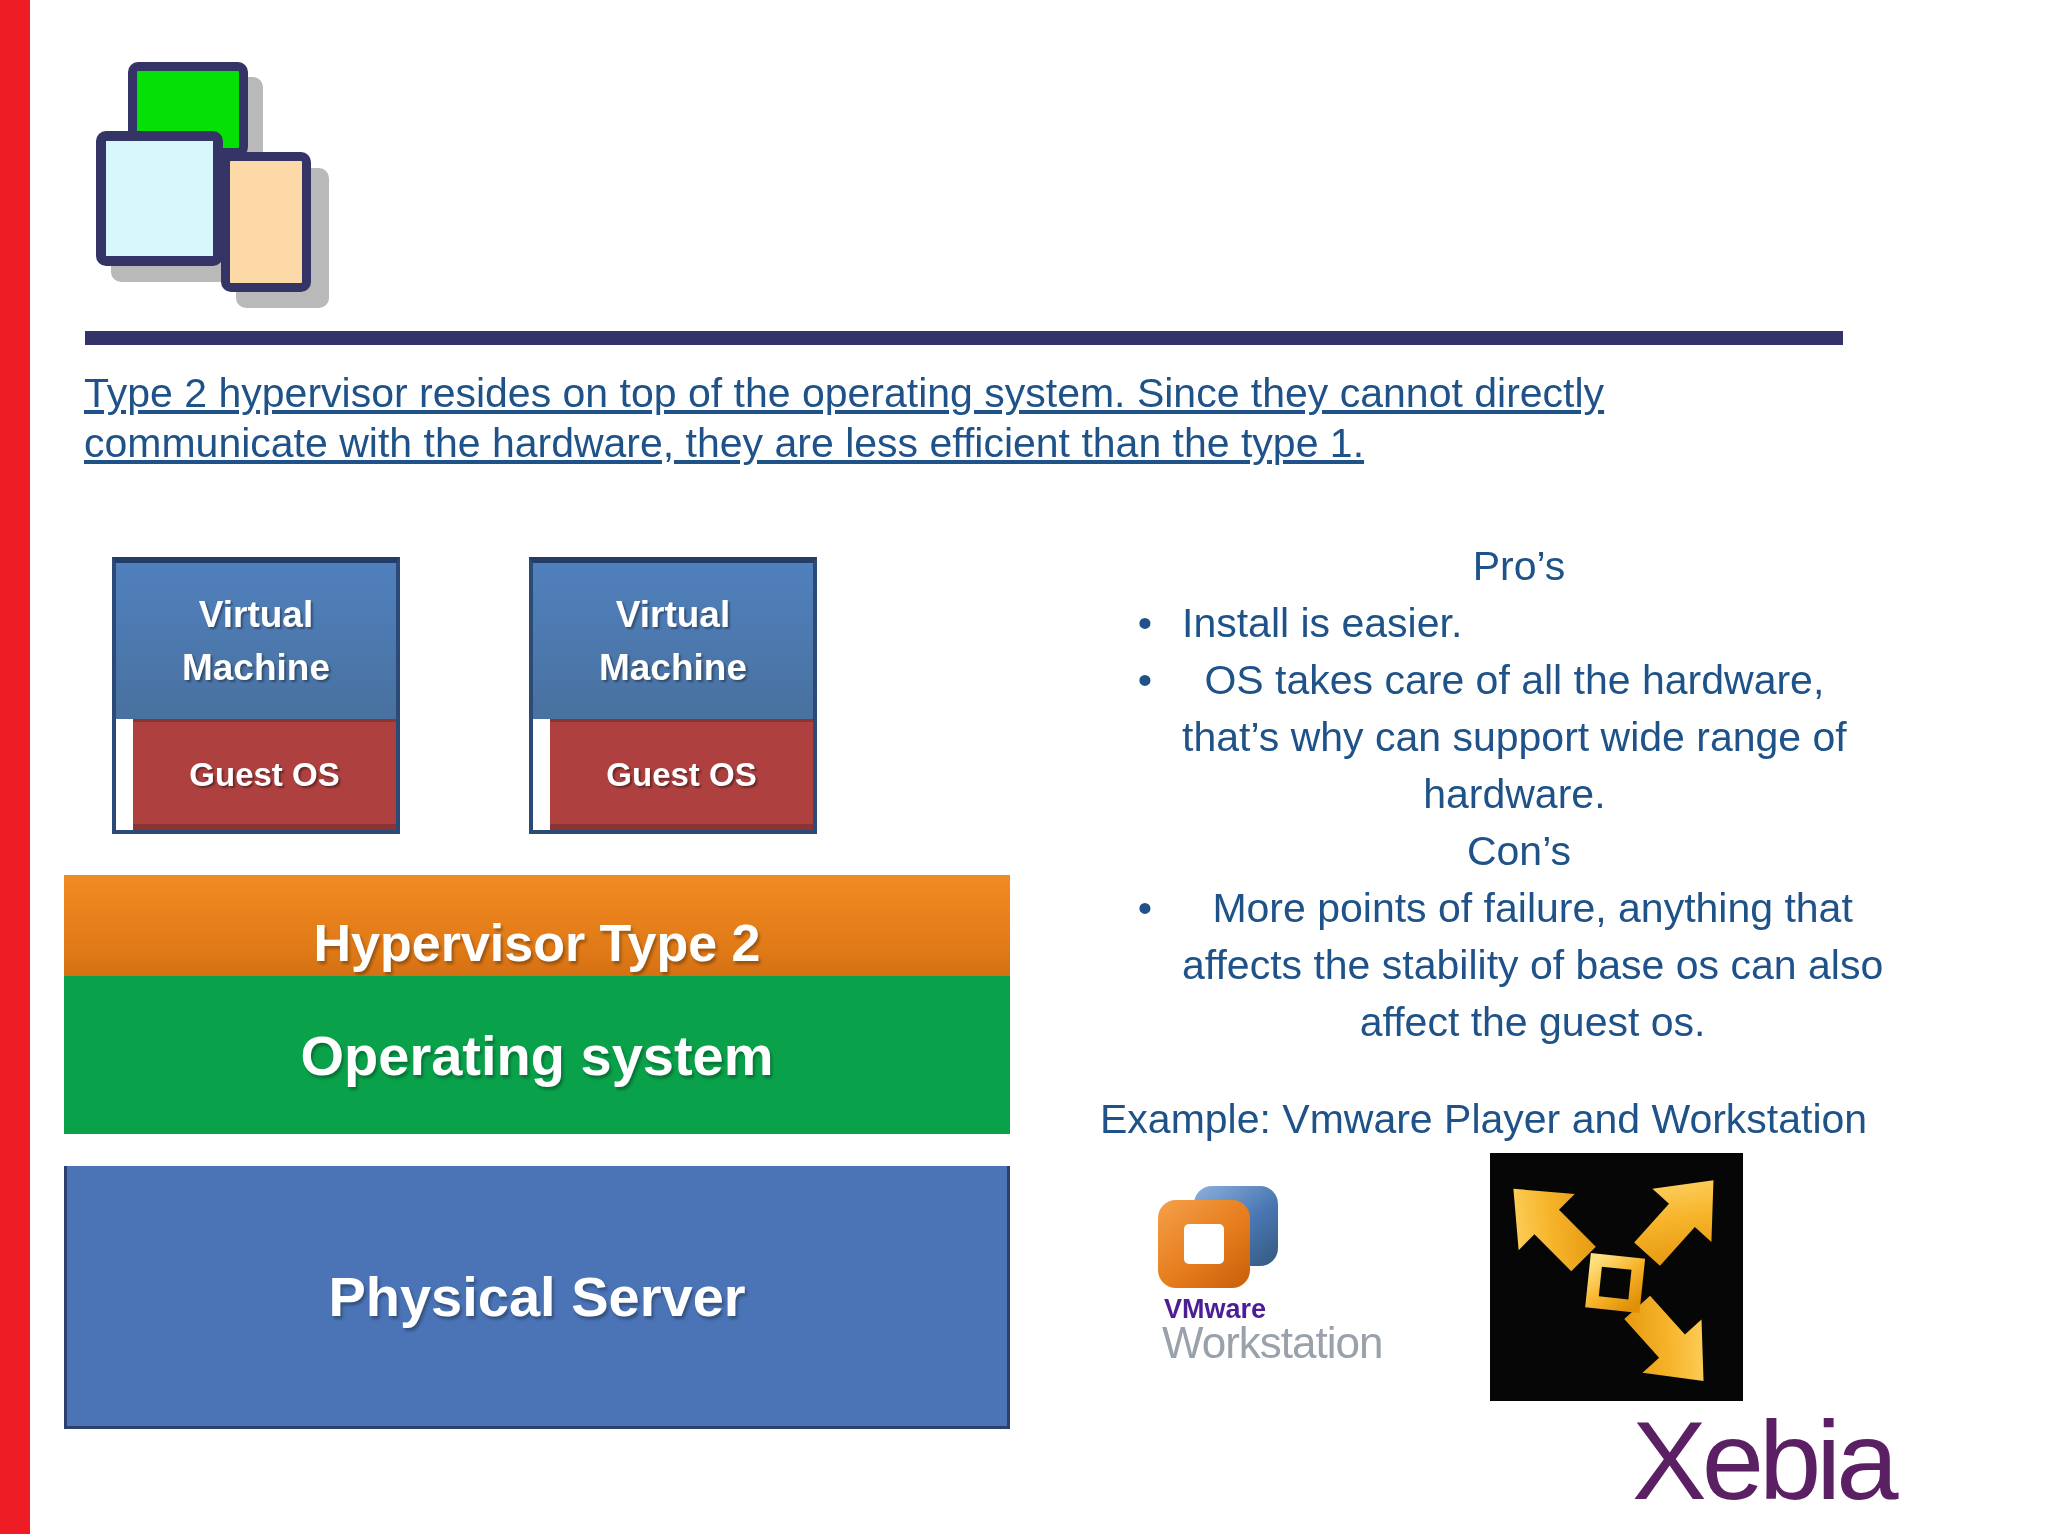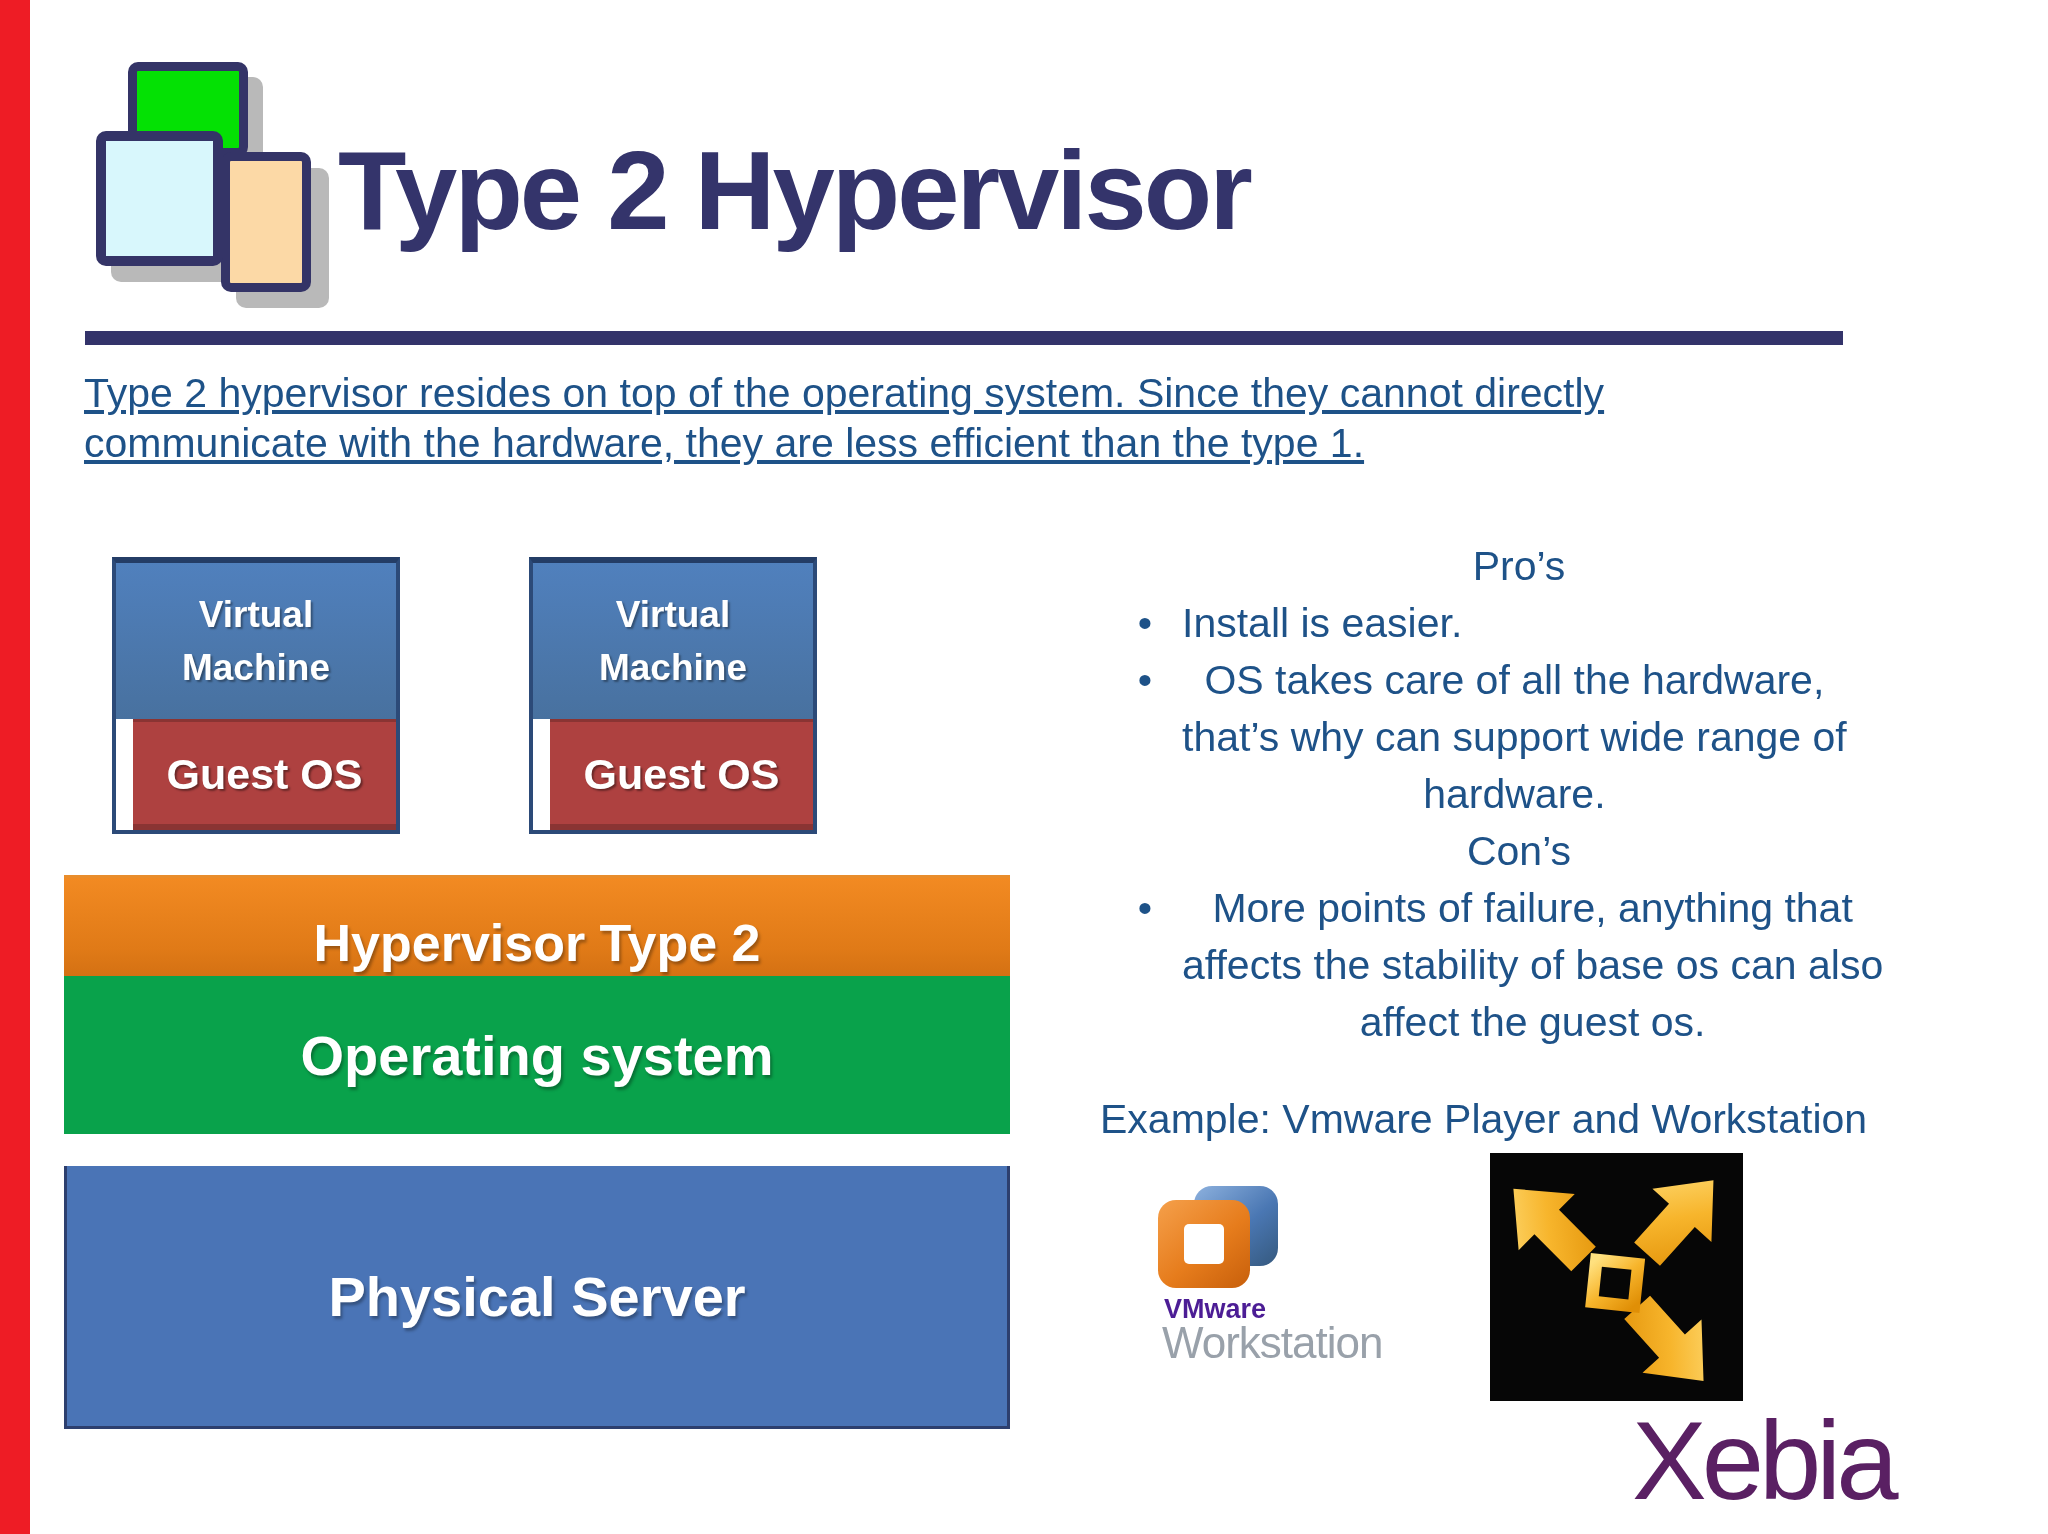--- a/index.html
+++ b/index.html
@@ -41,21 +41,21 @@
   .vm2{left:529px;}
   .vm-top{
     flex:1;background:linear-gradient(#5080bd,#48719f);
     display:flex;align-items:center;justify-content:center;text-align:center;
     color:#fff;font-weight:bold;font-size:37px;line-height:53px;white-space:pre-line;
     text-shadow:2px 2px 2px rgba(0,0,0,.35);
   }
   .vm-bottom{
     height:111px;background:#ae4140;box-shadow:inset 0 -6px 0 #8a3433, inset 0 3px 0 #8a3433;
     display:flex;align-items:center;justify-content:center;
-    color:#fff;font-weight:bold;font-size:43px;text-shadow:2px 2px 2px rgba(0,0,0,.4);margin-left:17px;
+    color:#fff;font-weight:bold;font-size:33px;text-shadow:2px 2px 2px rgba(0,0,0,.4);margin-left:17px;
   }
 
   
   .bar{
     position:absolute;left:64px;width:946px;box-sizing:border-box;
     display:flex;align-items:center;justify-content:center;
     color:#fff;font-weight:bold;text-shadow:2px 3px 3px rgba(0,0,0,.30);
   }
   .bar-hypervisor{top:875px;height:133px;font-size:52px;
     background:linear-gradient(#f28a22 0%,#e07a17 55%,#c5660f 100%);
@@ -107,21 +107,20 @@
 
   <div>
     <div class="ico shadow ico-green-sh"></div>
     <div class="ico shadow ico-cyan-sh"></div>
     <div class="ico shadow ico-peach-sh"></div>
     <div class="ico ico-green"></div>
     <div class="ico ico-peach"></div>
     <div class="ico ico-cyan"></div>
   </div>
 
-  <div class="page-title">Type 2 Hypervisor</div>
   <div class="divider"></div>
 
   <div class="intro">Type 2 hypervisor resides on top of the operating system. Since they cannot directly
 communicate with the hardware, they are less efficient than the type 1.</div>
 
   <div class="vm vm1">
     <div class="vm-top">Virtual
 Machine</div>
     <div class="vm-bottom">Guest OS</div>
   </div>

